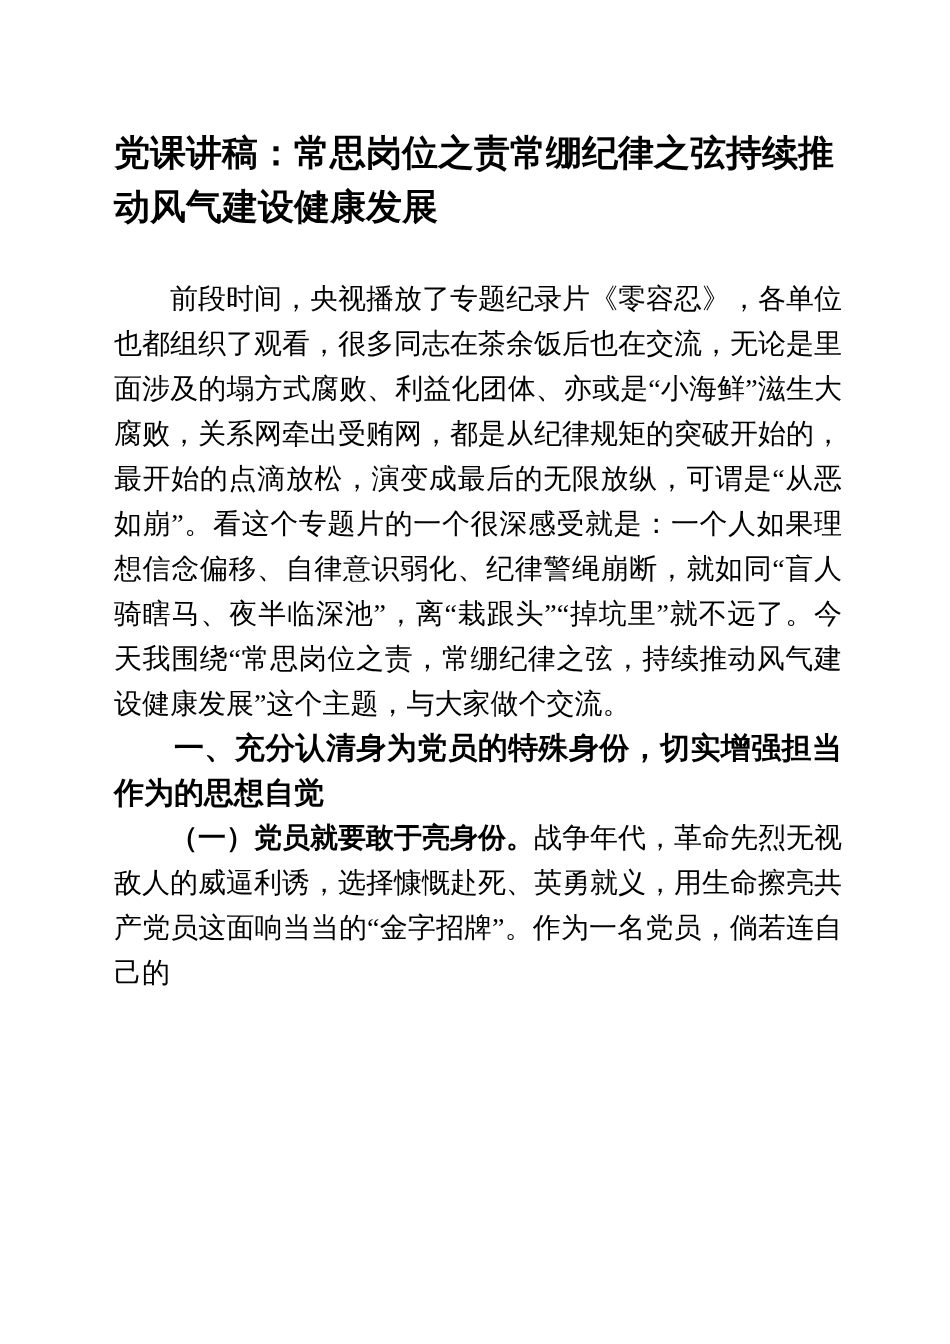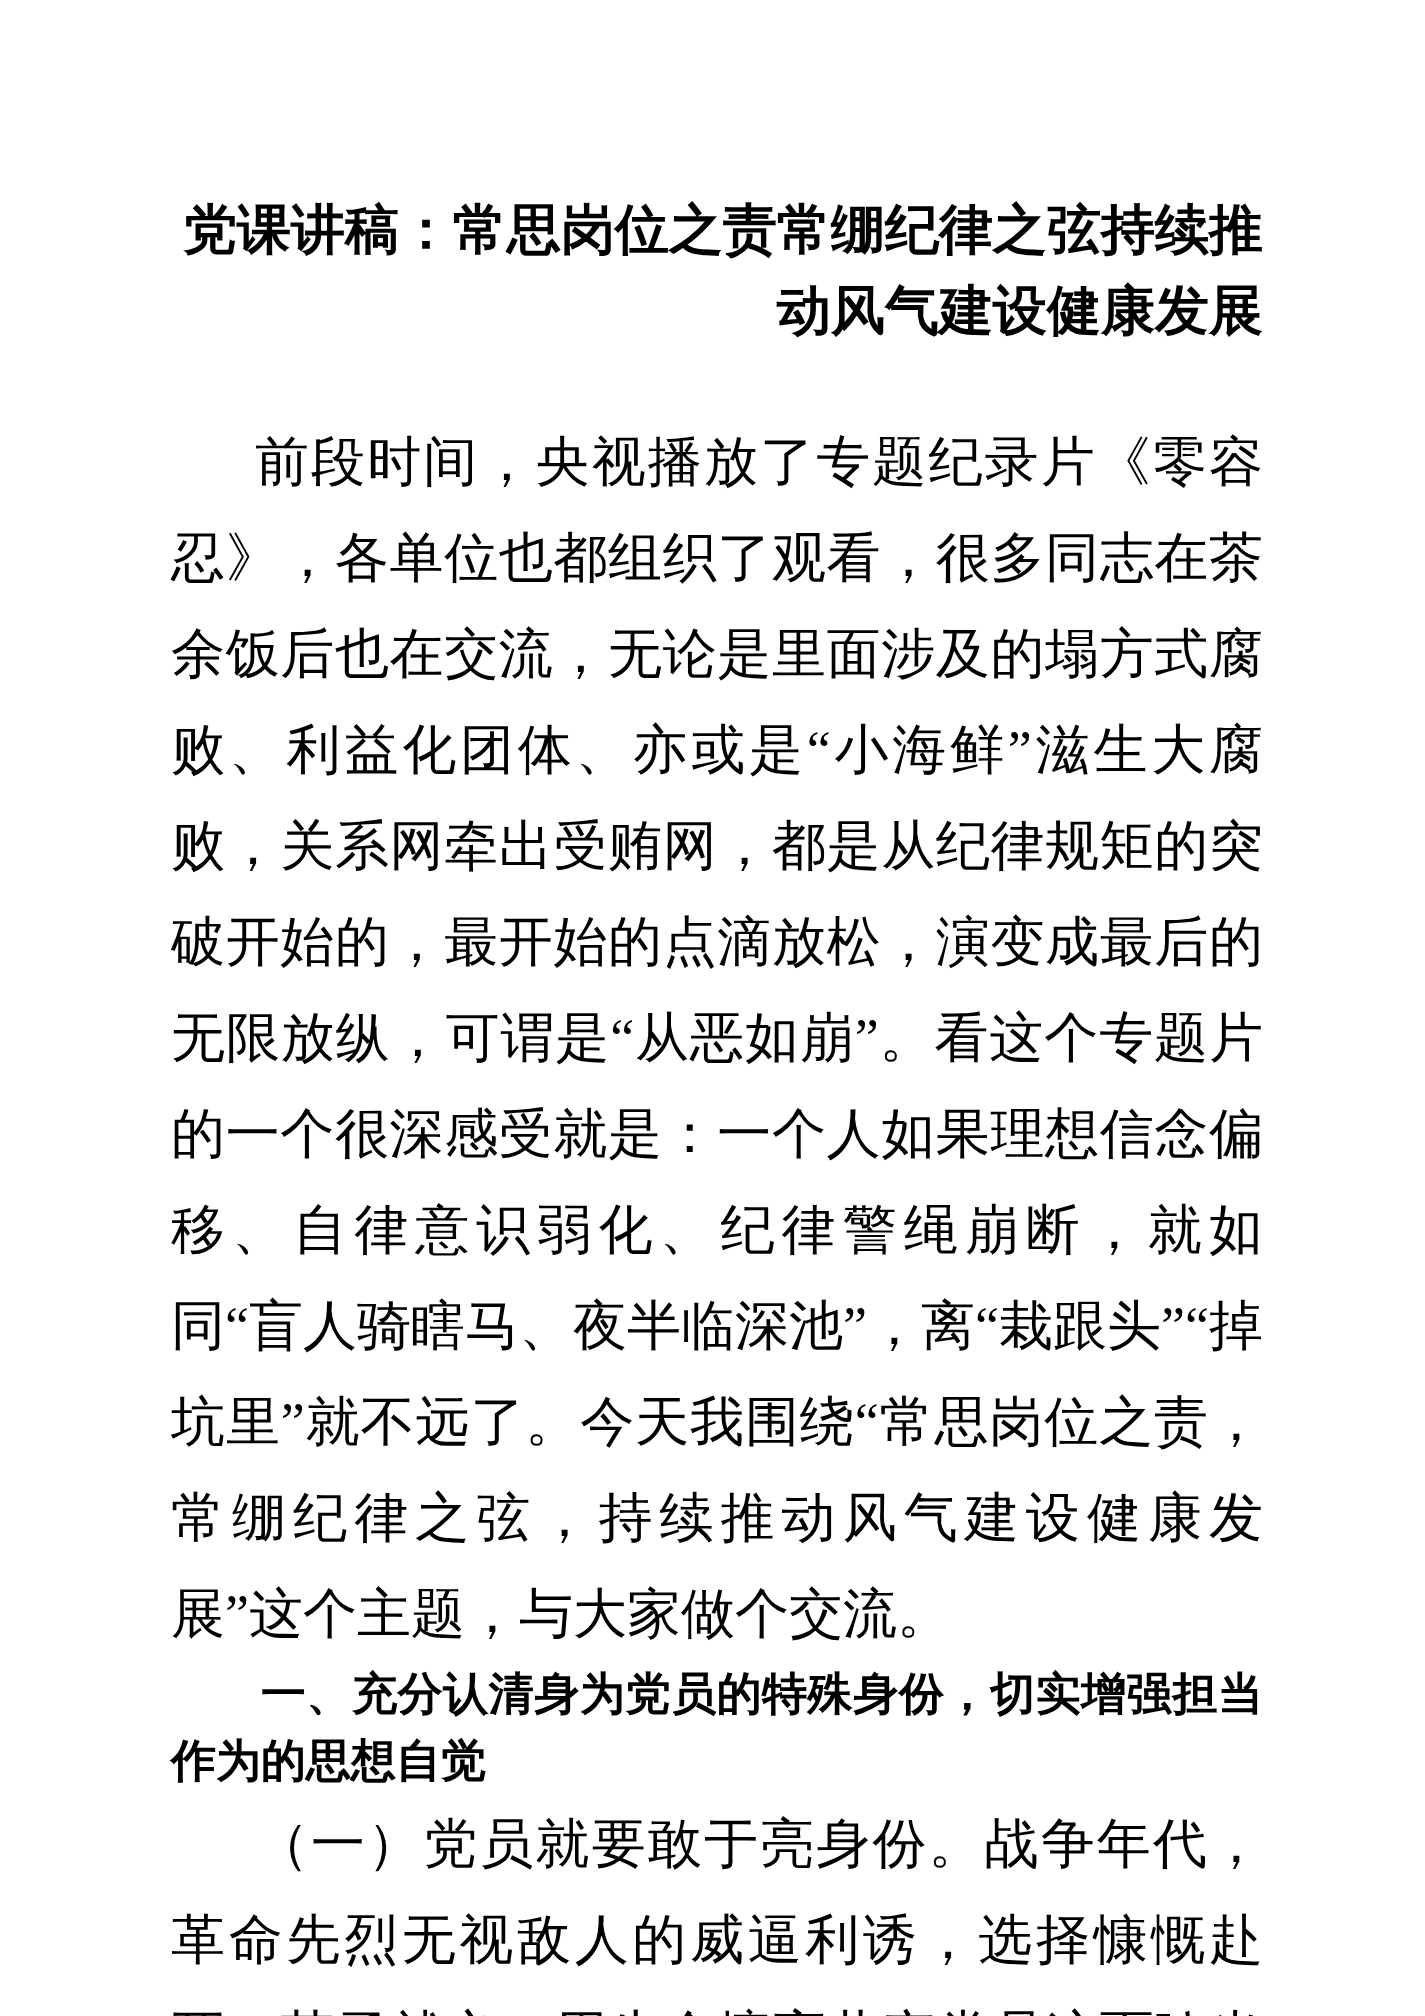--- a/index.html
+++ b/index.html
@@ -17,44 +17,44 @@
     box-sizing: border-box;
     padding: 126px 108px 0 114px;
     overflow: hidden;
     font-family: "Liberation Serif", "DejaVu Serif", serif;
   }
   .doc-title {
     margin: 0 0 42px 0;
     font-size: 36px;
     line-height: 54px;
     font-weight: bold;
-    text-align: right;
+    text-align: left;
     font-family: "Liberation Serif", "DejaVu Serif", serif;
     letter-spacing: 0;
   }
   .para {
     margin: 0;
-    font-size: 36px;
-    line-height: 64px;
+    font-size: 28px;
+    line-height: 45px;
     text-align: justify;
     text-justify: inter-ideograph;
     text-indent: 56px;
     font-weight: normal;
   }
   .section-heading {
     margin: 0;
     font-size: 30px;
     line-height: 44.5px;
     font-weight: bold;
     text-align: justify;
     text-indent: 60px;
     font-family: Liberation Sans, sans-serif;
   }
   .para-lead {
-    font-weight: normal;
+    font-weight: bold;
   }
 </style>
 </head>
 <body>
 
 <div class="page">
 
   <h1 class="doc-title">党课讲稿：常思岗位之责常绷纪律之弦持续推动风气建设健康发展</h1>
 
   <p class="para">前段时间，央视播放了专题纪录片《零容忍》，各单位也都组织了观看，很多同志在茶余饭后也在交流，无论是里面涉及的塌方式腐败、利益化团体、亦或是“小海鲜”滋生大腐败，关系网牵出受贿网，都是从纪律规矩的突破开始的，最开始的点滴放松，演变成最后的无限放纵，可谓是“从恶如崩”。看这个专题片的一个很深感受就是：一个人如果理想信念偏移、自律意识弱化、纪律警绳崩断，就如同“盲人骑瞎马、夜半临深池”，离“栽跟头”“掉坑里”就不远了。今天我围绕“常思岗位之责，常绷纪律之弦，持续推动风气建设健康发展”这个主题，与大家做个交流。</p>

